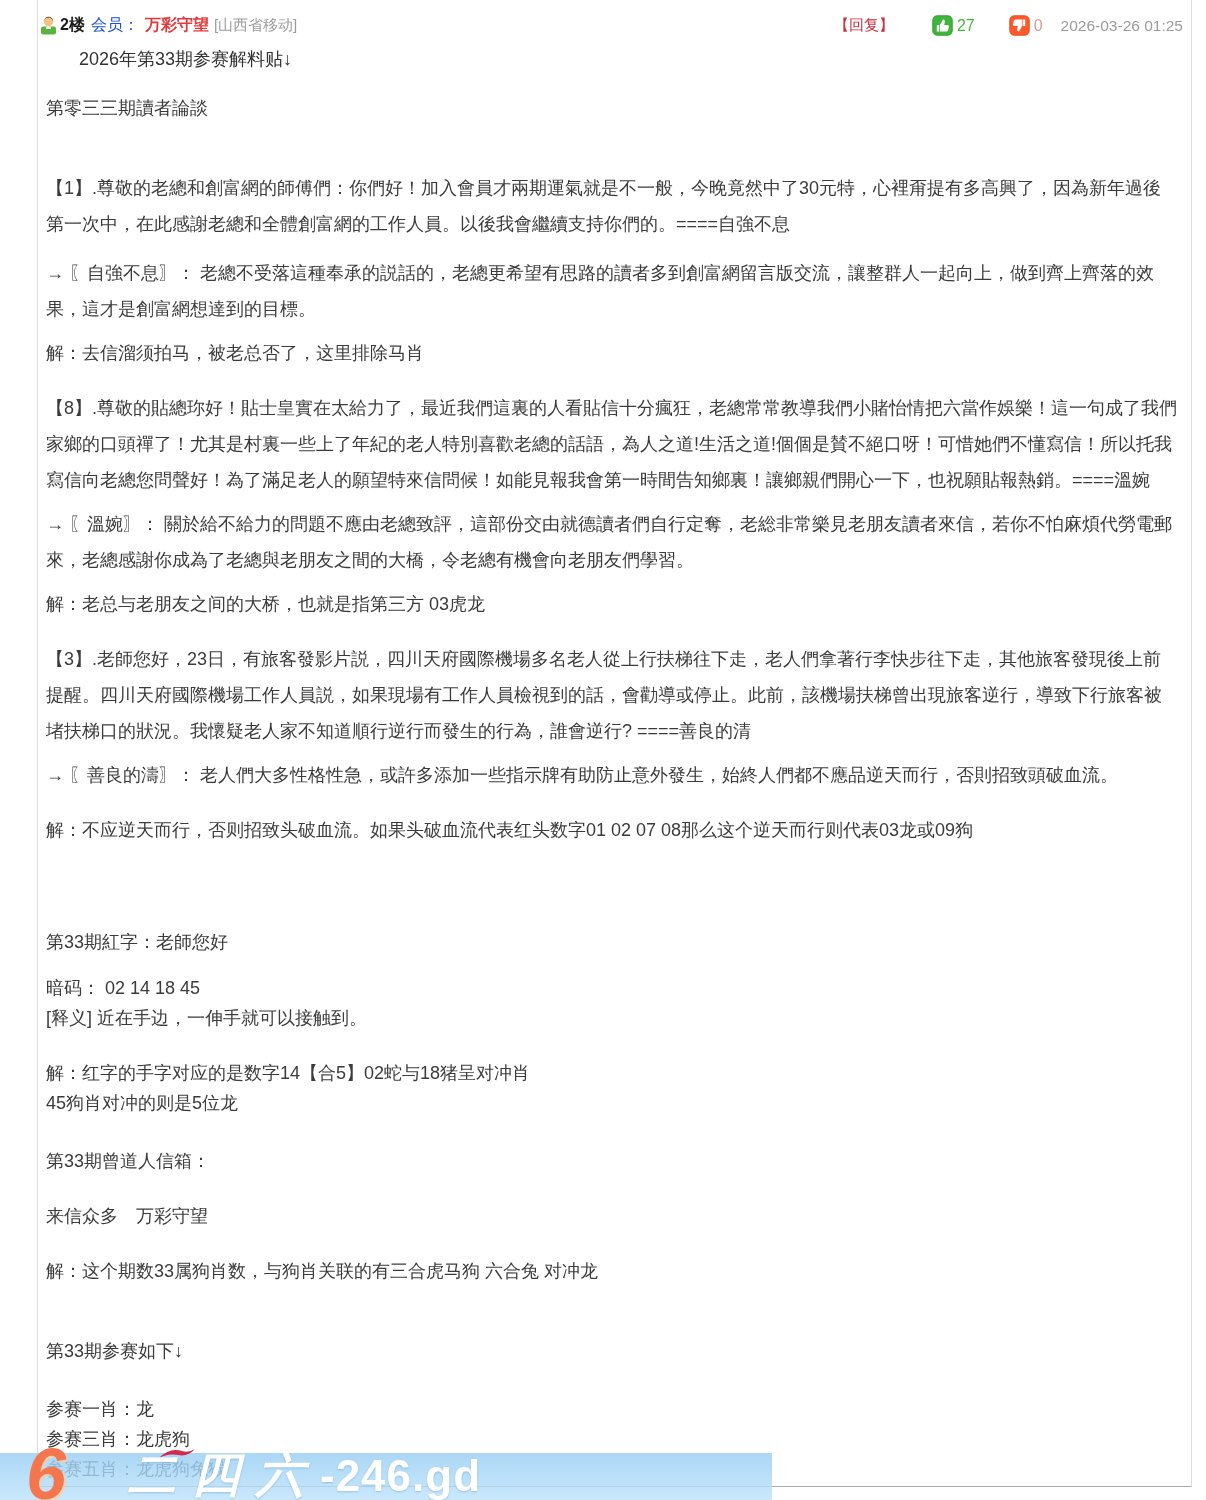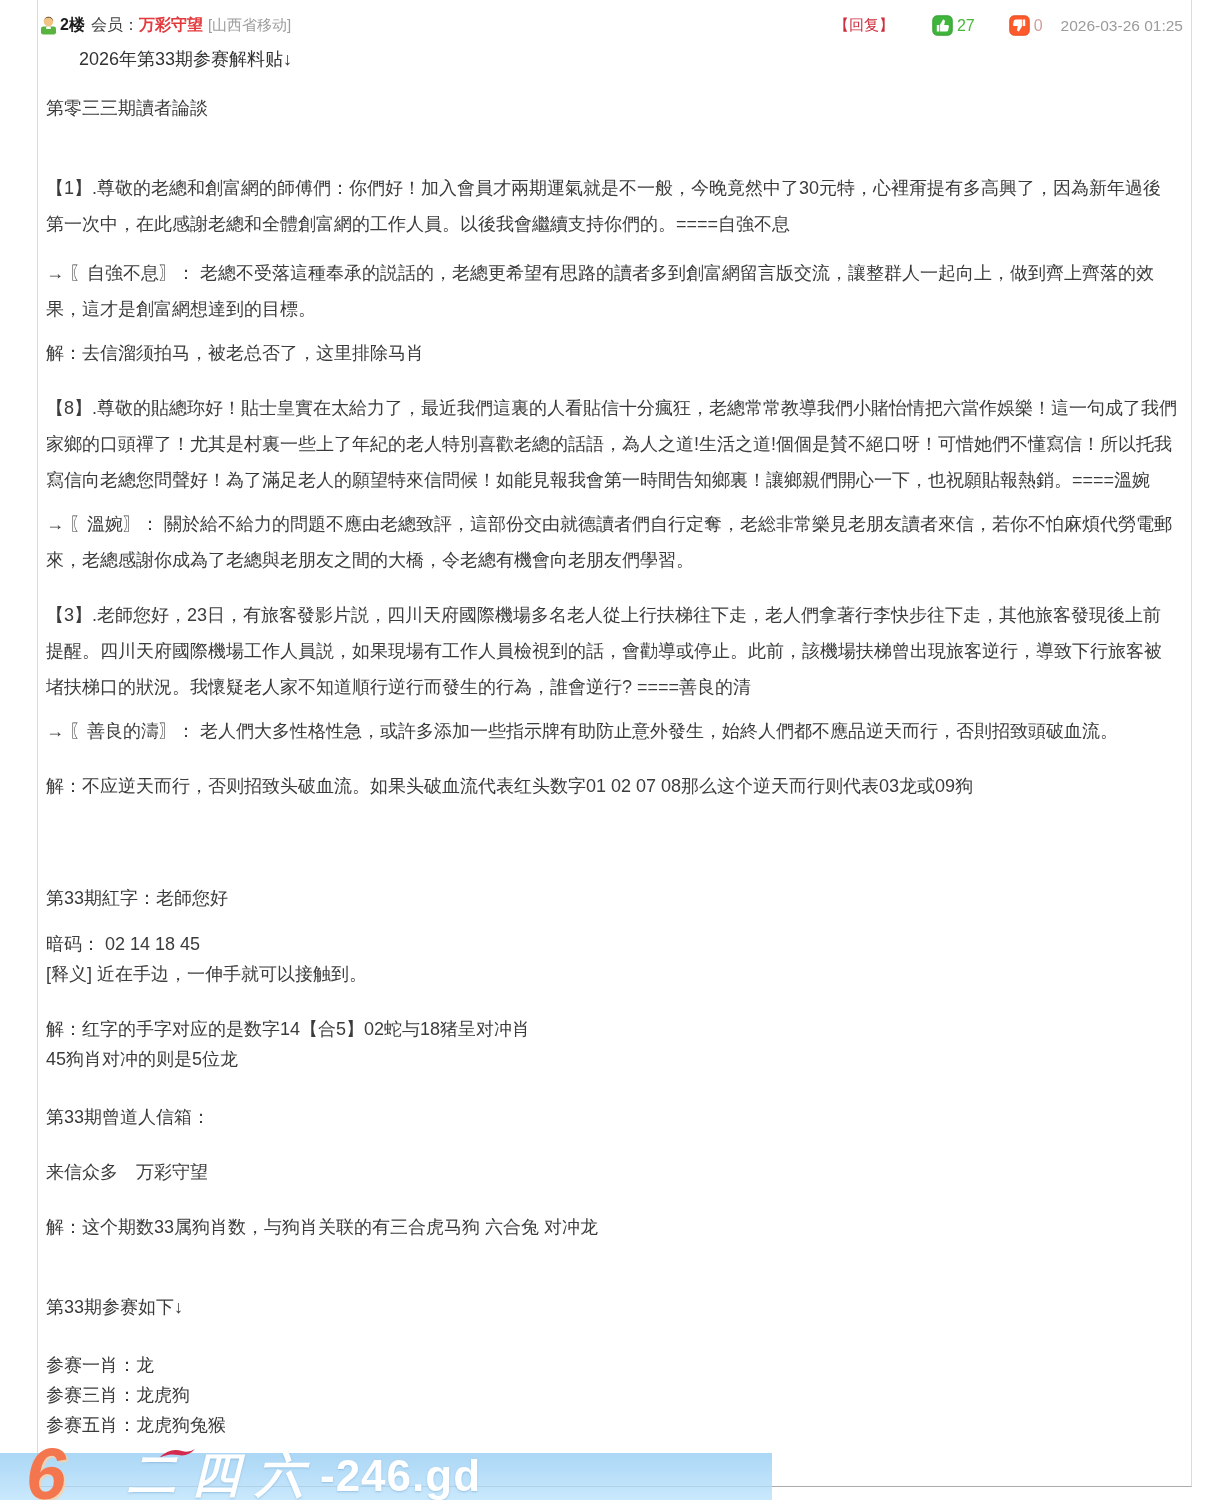--- a/index.html
+++ b/index.html
@@ -24,21 +24,21 @@
   
   .post-header {
     display:flex;
     align-items:center;
     padding:15px 8px 0 2px;
     font-size:16px;
     white-space:nowrap;
   }
   .avatar { display:inline-block; margin-right:3px; line-height:0; }
   .floor { font-weight:bold; color:#1d1d1d; margin-right:6px; }
-  .member-label { color:#404040; margin-right:0; }
+  .member-label { color:#1d4ed8; margin-right:6px; }
   .username { color:#e4393c; font-weight:bold; margin-right:5px; }
   .location { color:#9c9c9c; font-size:15px; }
   .header-right { margin-left:auto; display:flex; align-items:center; }
   .reply-link { color:#cd2d3d; font-size:15px; margin-right:22px; cursor:pointer; }
   .vote { display:flex; align-items:center; margin-right:18px;padding-left:16px; }
   .vote .icon { line-height:0; margin-right:4px; cursor:pointer; }
   .like-count { color:#49b838; font-size:16px; }
   .dislike-count { color:#d09e9e; font-size:16px; }
   .timestamp { color:#9b9b9b; font-size:15.5px; }
   .subtitle {
@@ -152,20 +152,21 @@
 
   <div class="subtitle">2026年第33期参赛解料贴↓</div>
 
   <div class="post-body">
       <p class="para g-m">第零三三期讀者論談</p>
       <p class="para g-xl">【1】.尊敬的老總和創富網的師傅們：你們好！加入會員才兩期運氣就是不一般，今晚竟然中了30元特，心裡甭提有多高興了，因為新年過後第一次中，在此感謝老總和全體創富網的工作人員。以後我會繼續支持你們的。====自強不息</p>
       <p class="para g-s">→ 〖自強不息〗： 老總不受落這種奉承的説話的，老總更希望有思路的讀者多到創富網留言版交流，讓整群人一起向上，做到齊上齊落的效果，這才是創富網想達到的目標。</p>
       <p class="para g-xs">解：去信溜须拍马，被老总否了，这里排除马肖</p>
       <p class="para g-m">【8】.尊敬的貼總珎好！貼士皇實在太給力了，最近我們這裏的人看貼信十分瘋狂，老總常常教導我們小賭怡情把六當作娛樂！這一句成了我們家鄉的口頭禪了！尤其是村裏一些上了年紀的老人特別喜歡老總的話語，為人之道!生活之道!個個是賛不絕口呀！可惜她們不懂寫信！所以托我寫信向老總您問聲好！為了滿足老人的願望特來信問候！如能見報我會第一時間告知鄉裏！讓鄉親們開心一下，也祝願貼報熱銷。====溫婉</p>
       <p class="para g-xs">→ 〖溫婉〗： 關於給不給力的問題不應由老總致評，這部份交由就德讀者們自行定奪，老総非常樂見老朋友讀者來信，若你不怕麻煩代勞電郵來，老總感謝你成為了老總與老朋友之間的大橋，令老總有機會向老朋友們學習。</p>
+      <p class="para g-xs">解：老总与老朋友之间的大桥，也就是指第三方 03虎龙</p>
       <p class="para g-m">【3】.老師您好，23日，有旅客發影片説，四川天府國際機場多名老人從上行扶梯往下走，老人們拿著行李快步往下走，其他旅客發現後上前提醒。四川天府國際機場工作人員説，如果現場有工作人員檢視到的話，會勸導或停止。此前，該機場扶梯曾出現旅客逆行，導致下行旅客被堵扶梯口的狀況。我懷疑老人家不知道順行逆行而發生的行為，誰會逆行? ====善良的清</p>
       <p class="para g-xs">→ 〖善良的濤〗： 老人們大多性格性急，或許多添加一些指示牌有助防止意外發生，始終人們都不應品逆天而行，否則招致頭破血流。</p>
       <p class="para g-m">解：不应逆天而行，否则招致头破血流。如果头破血流代表红头数字01 02 07 08那么这个逆天而行则代表03龙或09狗</p>
       <p class="para g-xxl">第33期紅字：老師您好</p>
       <p class="para g-s tight">暗码： 02 14 18 45
 [释义] 近在手边，一伸手就可以接触到。</p>
       <p class="para g-l tight">解：红字的手字对应的是数字14【合5】02蛇与18猪呈对冲肖
 45狗肖对冲的则是5位龙</p>
       <p class="para g-l">第33期曾道人信箱：</p>
       <p class="para g-m">来信众多　万彩守望</p>

